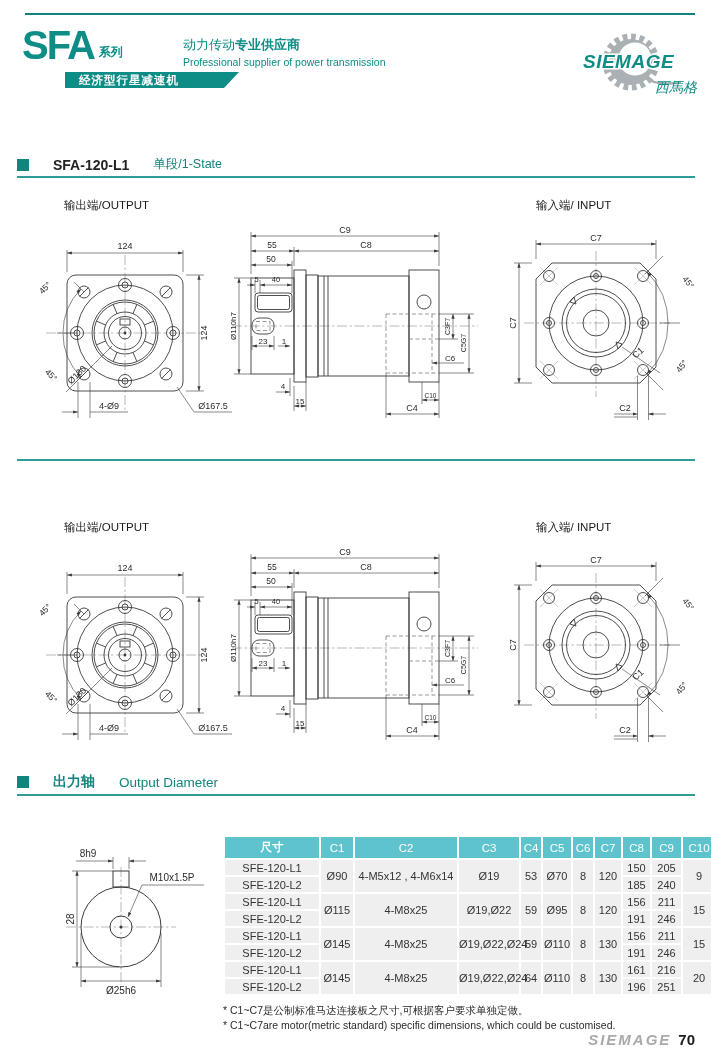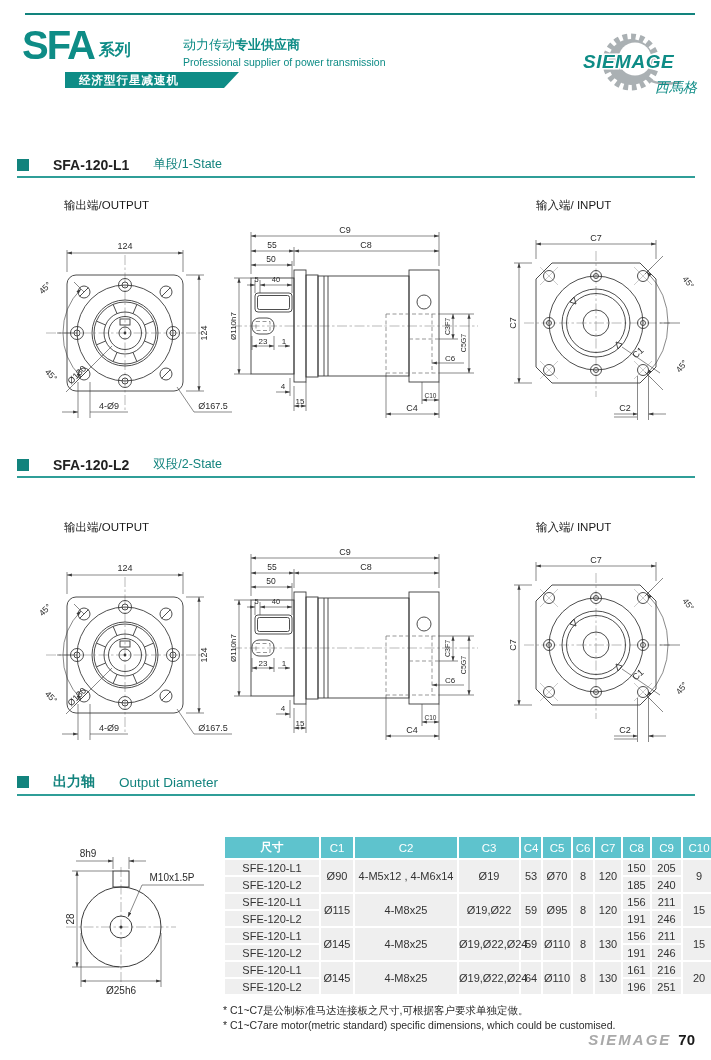--- a/index.html
+++ b/index.html
@@ -4,21 +4,21 @@
 <style>
   * { margin:0; padding:0; box-sizing:border-box; }
   html,body { background:#e8e8e8; }
   body { font-family:"Liberation Sans", sans-serif; }
   .page { position:relative; width:711px; height:1060px; background:#fff; margin:0 auto; overflow:hidden; }
 
   
   .top-rule { position:absolute; left:25px; right:16px; top:13px; height:2px; background:#12837d; }
   .brand { position:absolute; left:22px; top:28px; color:#0e8c86; display:flex; align-items:flex-end; }
   .brand-main { font-size:40px; font-weight:bold; letter-spacing:-2px; line-height:0.85; }
-  .brand-suffix { font-size:16px; font-weight:bold; margin-left:5px; margin-bottom:1px; }
+  .brand-suffix { font-size:12px; font-weight:bold; margin-left:5px; margin-bottom:1px; }
   .slogan { position:absolute; left:183px; top:36px; color:#0e8c86; }
   .slogan-cn { font-size:13px; }
   .slogan-cn b { font-weight:bold; }
   .slogan-en { font-size:10.5px; margin-top:2px; }
   .banner { position:absolute; left:17px; top:72px; height:16px; display:flex; }
   .banner-left { width:174px; background:#0e8c86; color:#fff; font-size:11.5px; font-weight:bold;
     letter-spacing:1px; line-height:16px; padding-left:14px;
     clip-path:polygon(0 0,100% 0,calc(100% - 15px) 100%,0 100%);margin-left:48px; }
   .banner-band { width:421px; margin-left:-1px; background:#85cfd7; display:flex; align-items:center;
     justify-content:flex-end; gap:26px; padding-right:34px; }
@@ -360,25 +360,20 @@
       </svg>
     <svg class="drawing" style="left:226px; top:60px;" width="256" height="232">
         <use href="#sym-side"></use>
       </svg>
     <svg class="drawing" style="left:488px; top:62px;" width="216" height="220">
         <use href="#sym-in"></use>
       </svg>
   </div>
 
   <div class="section" style="top:456px; height:320px;">
-    <div class="sec-head">
-      <span class="sec-square"></span>
-      <span class="sec-model">SFA-120-L2</span>
-      <span class="sec-suffix">双段/2-State</span>
-    </div>
     <div class="sec-rule"></div>
     <span class="end-label" style="left:64px; top:64px;">输出端/OUTPUT</span>
     <span class="end-label" style="left:536px; top:64px;">输入端/ INPUT</span>
     <svg class="drawing" style="left:26px; top:86px;" width="212" height="218">
         <use href="#sym-out"></use>
       </svg>
     <svg class="drawing" style="left:226px; top:82px;" width="256" height="232">
         <use href="#sym-side"></use>
       </svg>
     <svg class="drawing" style="left:488px; top:84px;" width="216" height="220">

